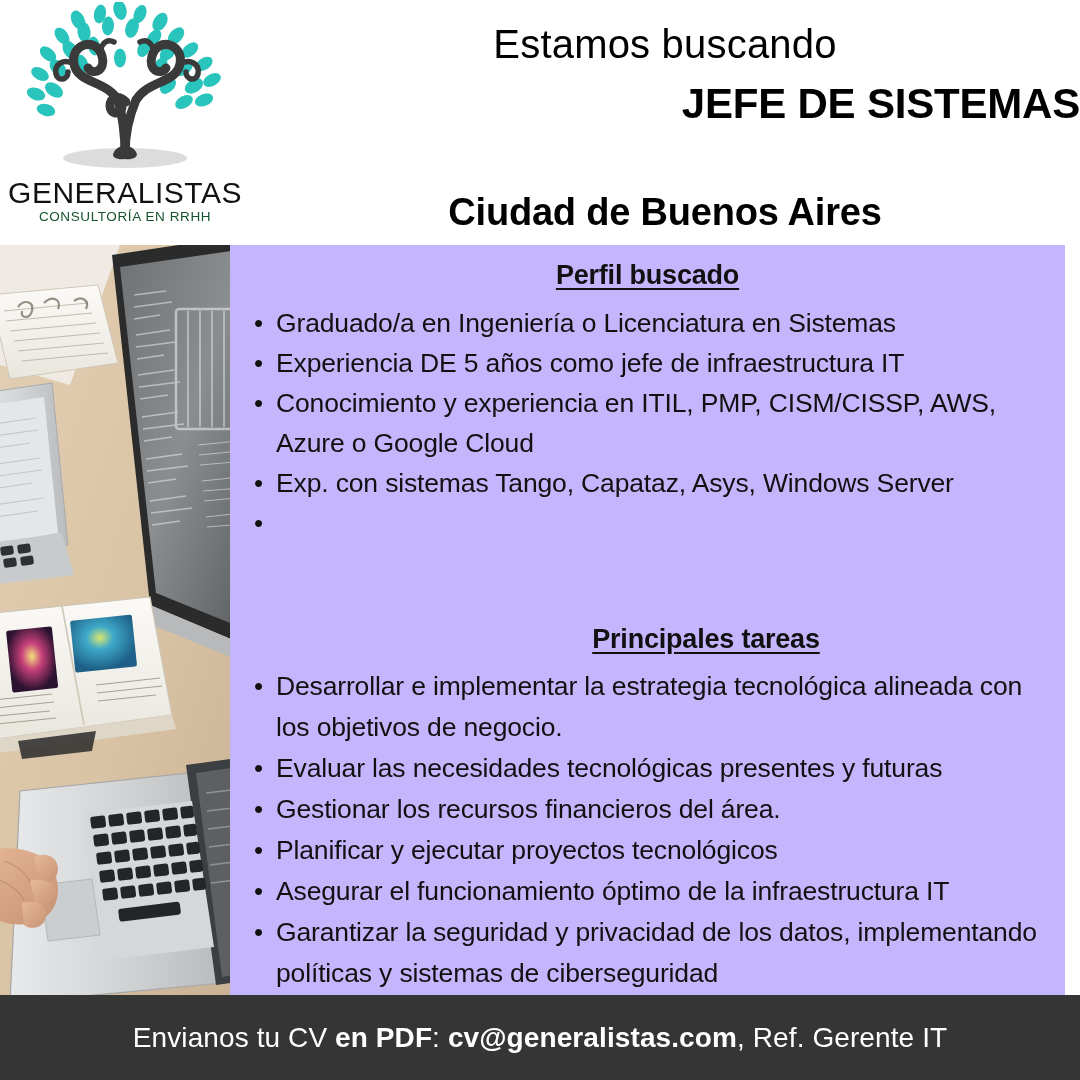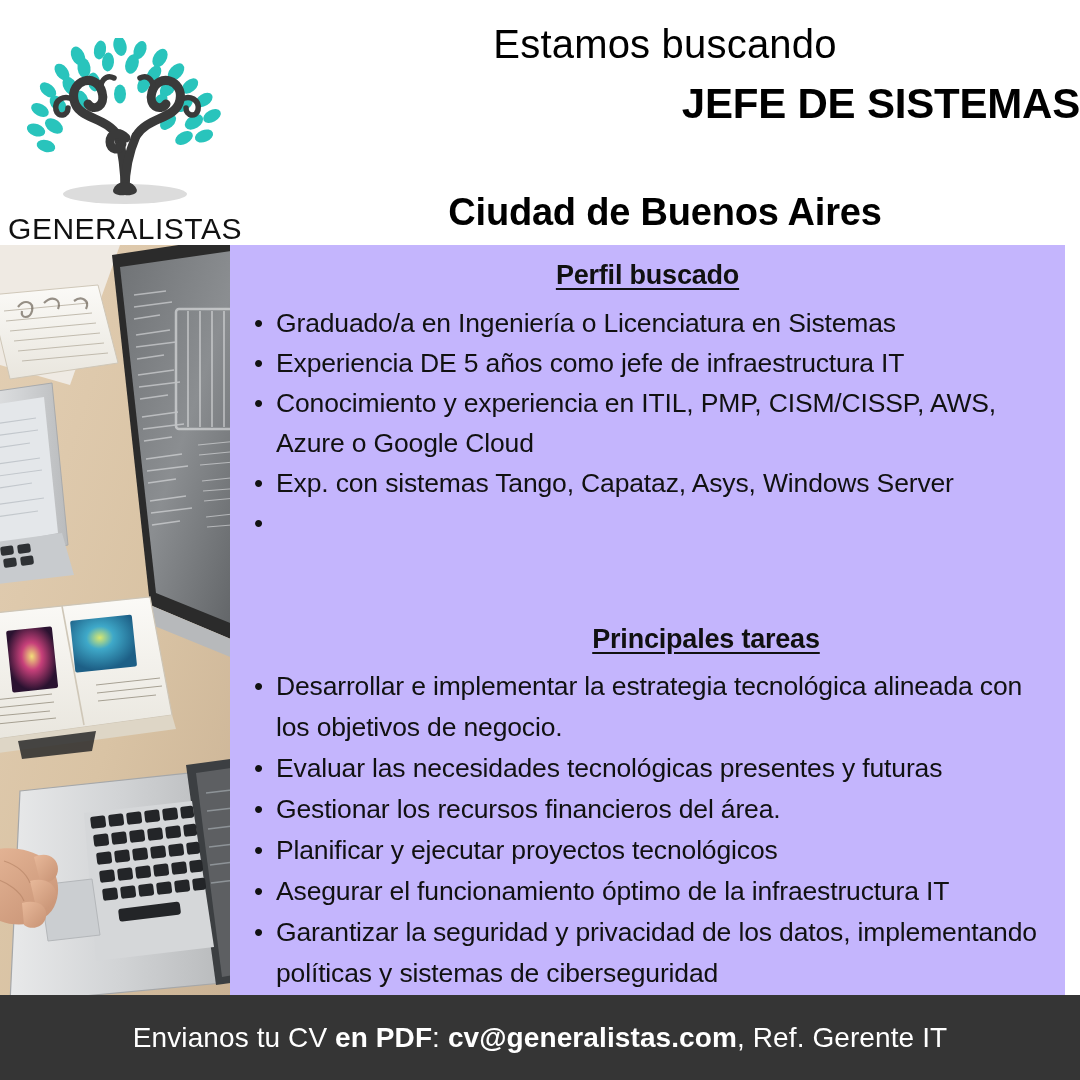--- a/index.html
+++ b/index.html
@@ -24,21 +24,20 @@
     left: 0; top: 0;
     width: 1080px;
     height: 245px;
     background: #ffffff;
   }
   .logo-block {
     position: absolute;
     left: 0; top: 0;
     width: 250px;
     height: 192px;
-    margin-top: 36px;
   }
   .logo-mark {
     position: absolute;
     left: 18px;
     top: 2px;
     width: 215px;
     height: 175px;
   }
   .logo-mark svg { display: block; width: 100%; height: 100%; }
   .logo-name {

